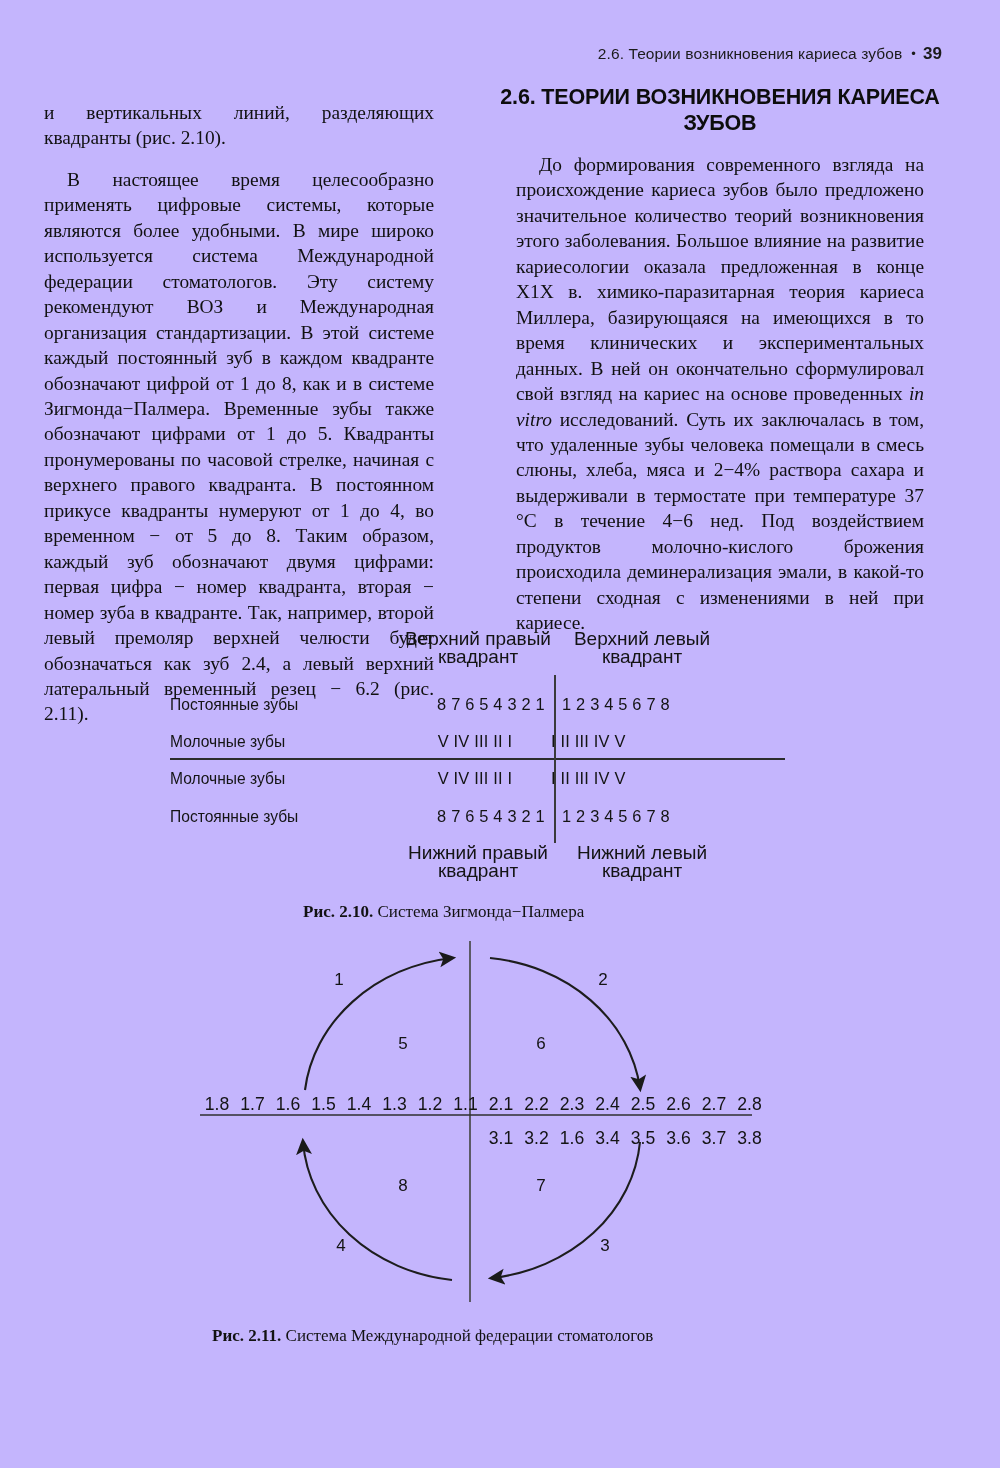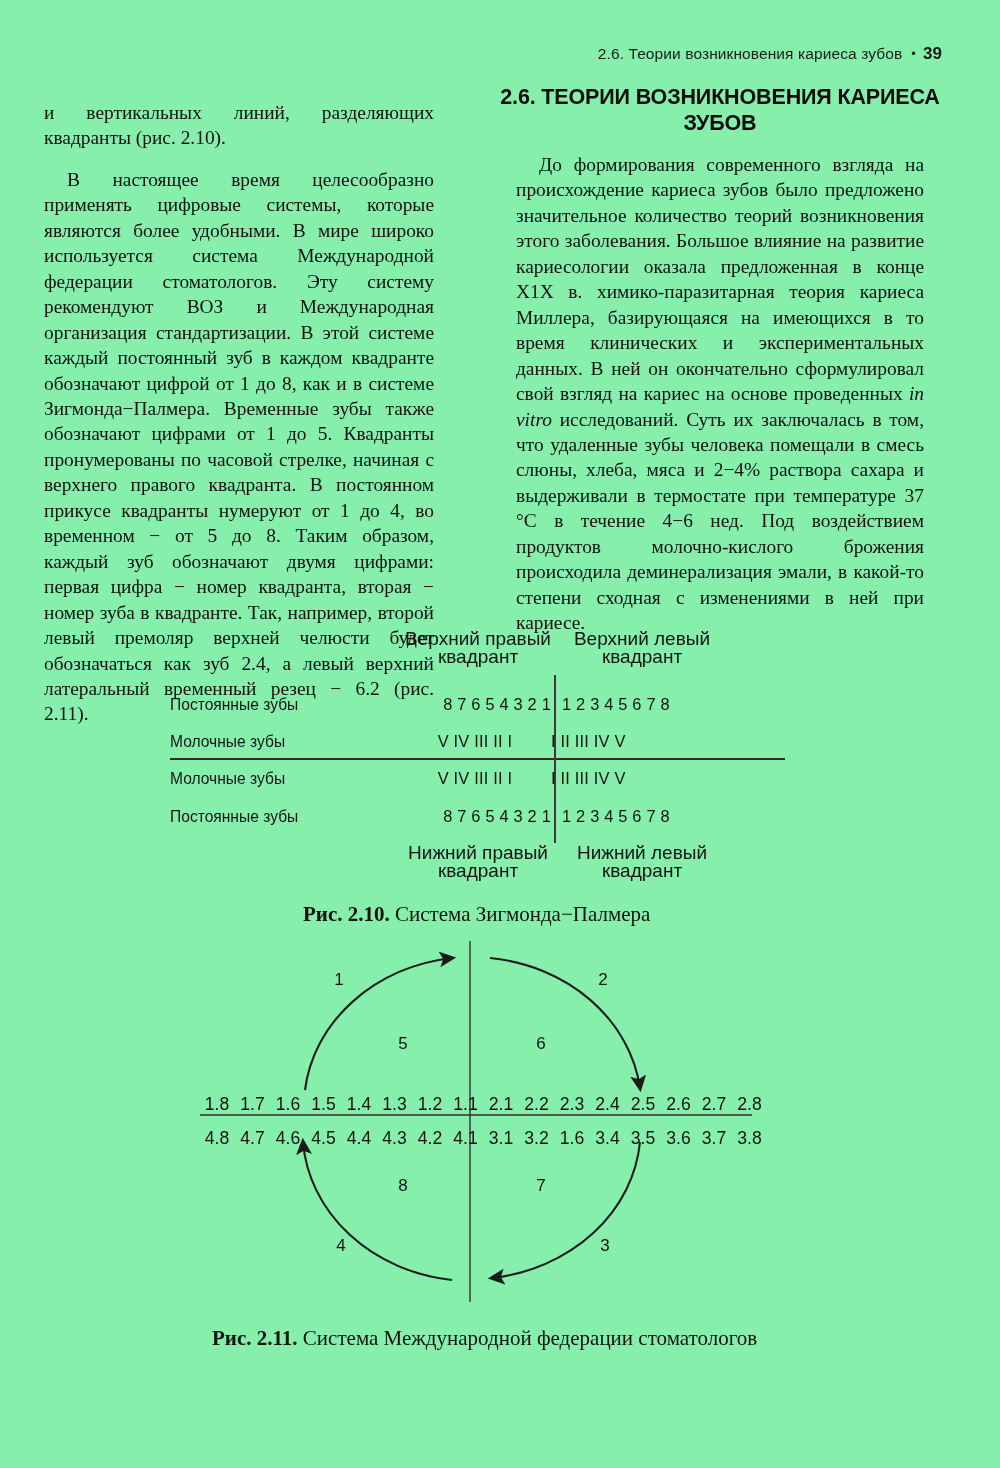--- a/index.html
+++ b/index.html
@@ -11,21 +11,21 @@
     width: 1000px;
     height: 1468px;
     position: relative;
     font-family: "Liberation Serif", serif;
     color: #131313;
     overflow: hidden;
   }
   .page {
     position: absolute;
     inset: 0;
-    background: #86efac;
+    background: #c4b5fd;
   }
 
   
   .runhead {
     position: absolute;
     top: 44px;
     right: 58px;
     font-family: "Liberation Sans", sans-serif;
     font-size: 15.5px;
     letter-spacing: .1px;
@@ -99,21 +99,21 @@
     left: 0;
     font-size: 15.6px;
     white-space: nowrap;
   }
   .zp-nums {
     position: absolute;
     font-size: 16.4px;
     white-space: nowrap;
     letter-spacing: .2px;
   }
-  .zp-nums.perm-r { left: 235px; width: 146px; text-align: right; }
+  .zp-nums.perm-r { left: 248px; width: 146px; text-align: center; }
   .zp-nums.perm-l { left: 392px; }
   .zp-nums.milk-r { left: 232px; width: 146px; text-align: center; }
   .zp-nums.milk-l { left: 381px; }
 
   .zp-vline {
     position: absolute;
     left: 384px;
     top: 47px;
     width: 1.6px;
     height: 168px;
@@ -124,21 +124,21 @@
     left: 0px;
     top: 130px;
     width: 615px;
     height: 1.6px;
     background: #2c2c2c;
   }
 
   
   .figcap {
     position: absolute;
-    font-size: 21px;
+    font-size: 17px;
     color: #121212;
     white-space: nowrap;
   }
   .figcap b { font-weight: bold; }
   #cap210 { left: 303px; top: 902px; }
   #cap211 { left: 212px; top: 1326px; }
 
   
   .fig211 {
     position: absolute;
@@ -251,21 +251,20 @@
     <div class="fdi-q" style="left:412px; top:306px">3</div>
     <div class="fdi-q" style="left:148px; top:306px">4</div>
 
     <div class="fdi-q" style="left:210px; top:104px">5</div>
     <div class="fdi-q" style="left:348px; top:104px">6</div>
     <div class="fdi-q" style="left:348px; top:246px">7</div>
     <div class="fdi-q" style="left:210px; top:246px">8</div>
 
     <div class="fdi-row r18"><span>1.8</span><span>1.7</span><span>1.6</span><span>1.5</span><span>1.4</span><span>1.3</span><span>1.2</span><span>1.1</span></div>
     <div class="fdi-row r21"><span>2.1</span><span>2.2</span><span>2.3</span><span>2.4</span><span>2.5</span><span>2.6</span><span>2.7</span><span>2.8</span></div>
-    <div class="fdi-row r48"><span>4.8</span><span>4.7</span><span>4.6</span><span>4.5</span><span>4.4</span><span>4.3</span><span>4.2</span><span>4.1</span></div>
     <div class="fdi-row r31"><span>3.1</span><span>3.2</span><span>1.6</span><span>3.4</span><span>3.5</span><span>3.6</span><span>3.7</span><span>3.8</span></div>
   </div>
 
   <div class="figcap" id="cap211">
     <b>Рис. 2.11.</b><span> Система Международной федерации стоматологов</span>
   </div>
 
 </div>
 
 </body></html>

